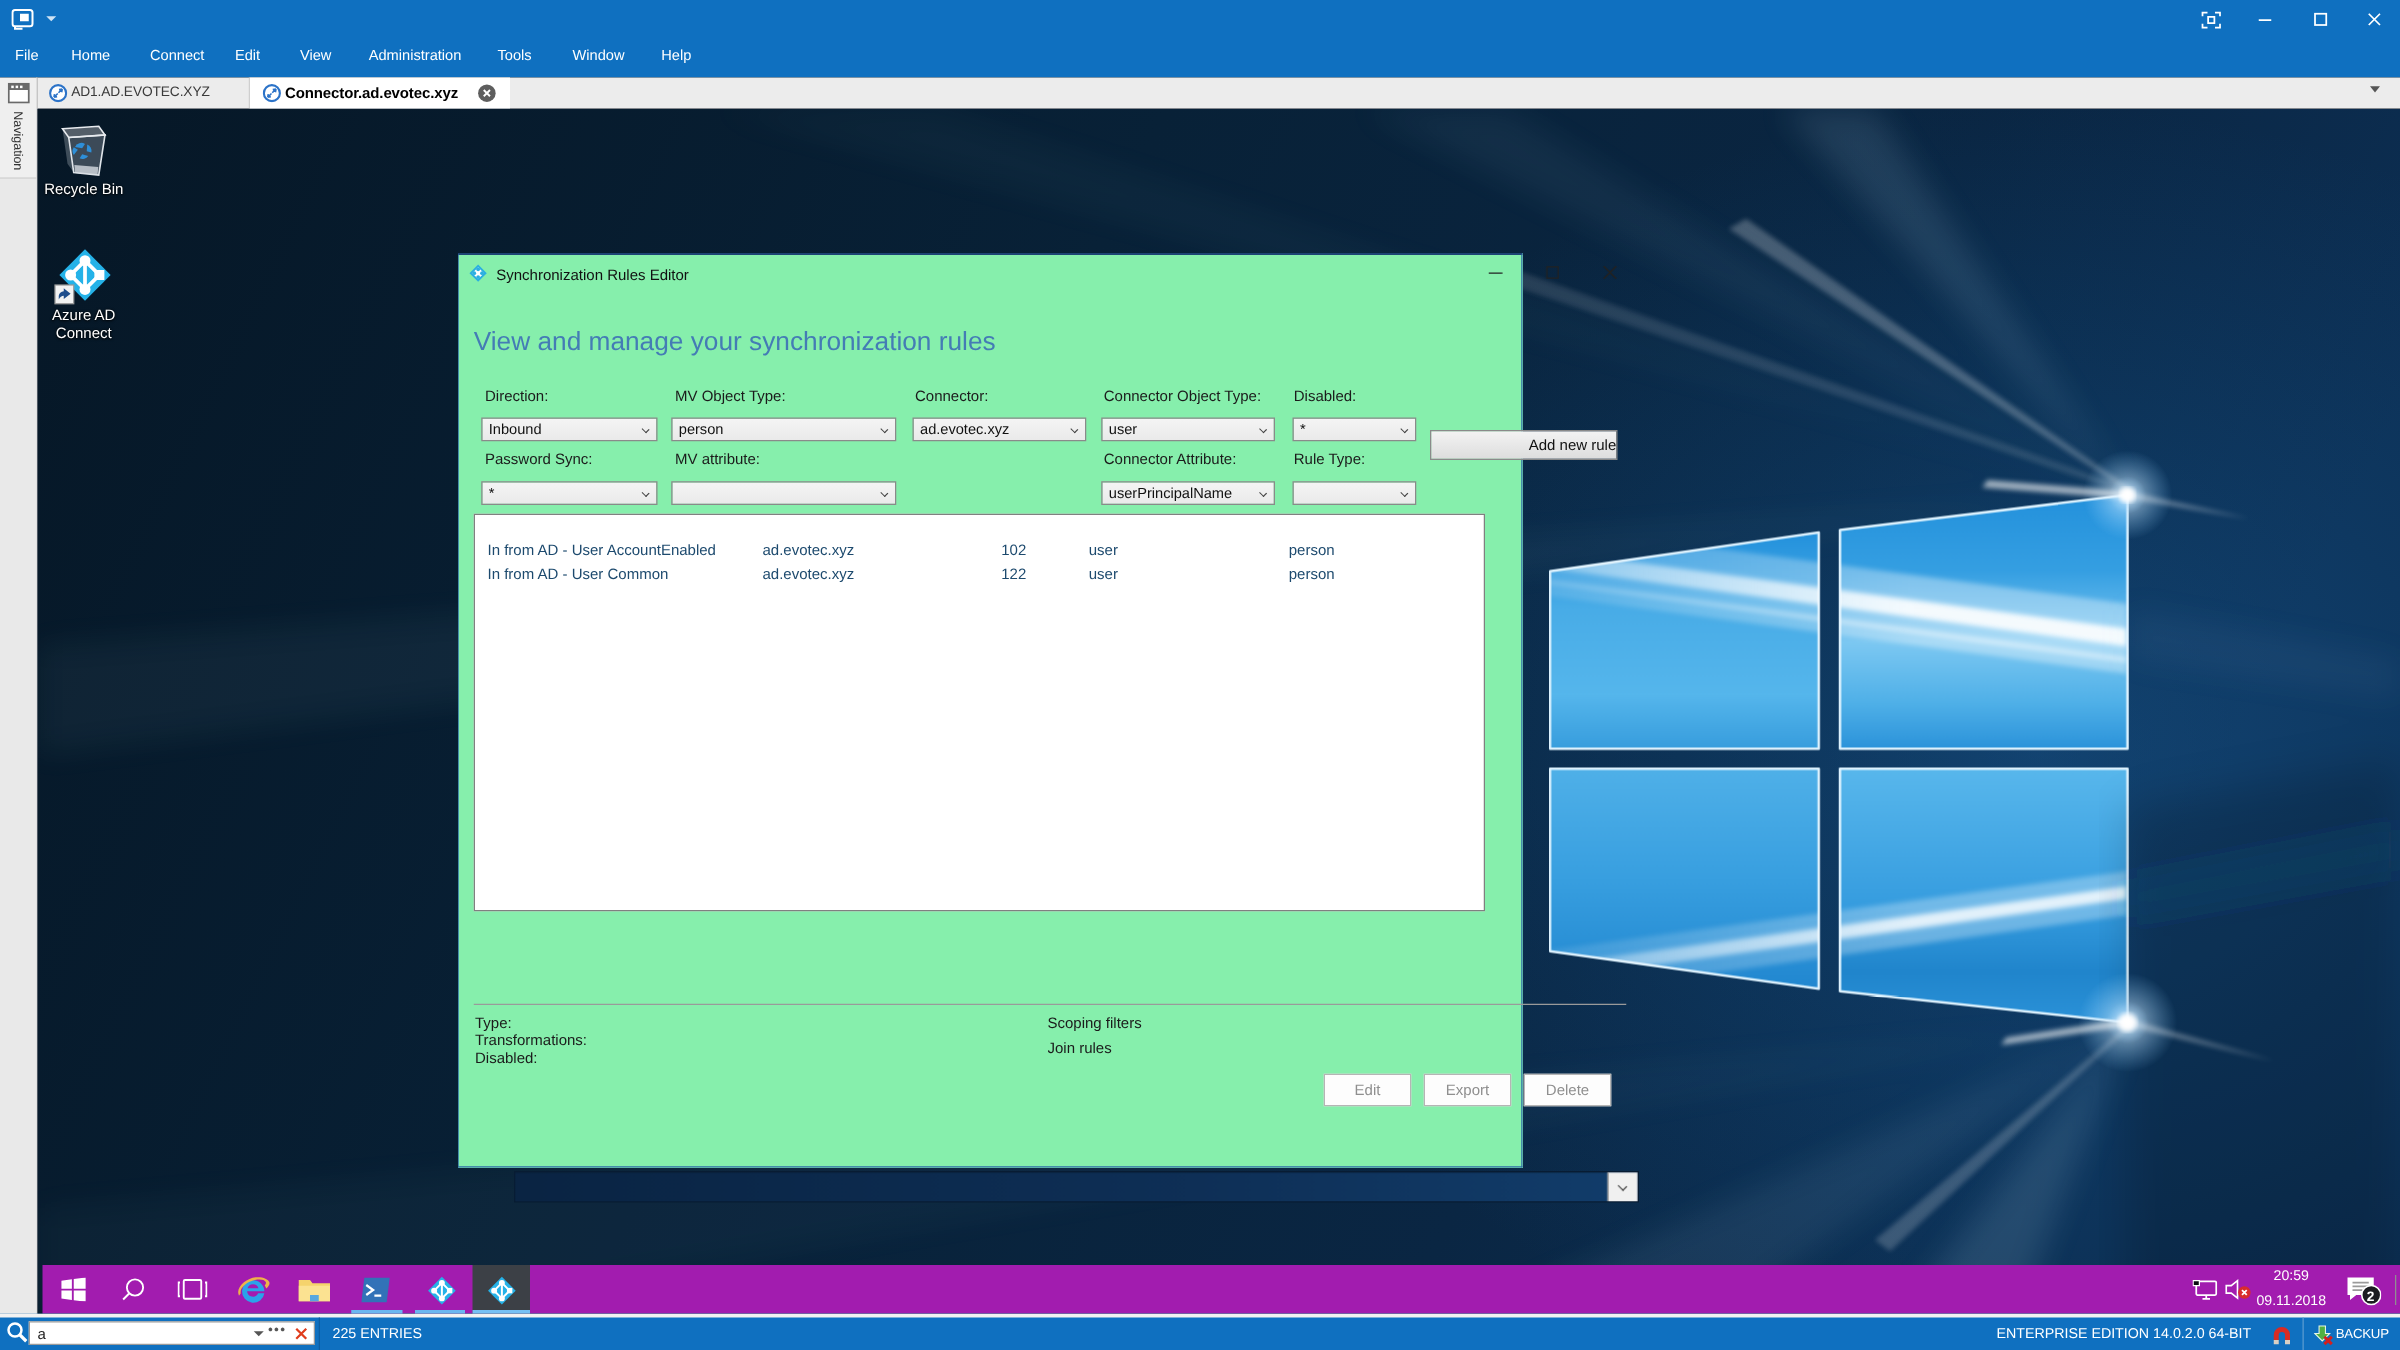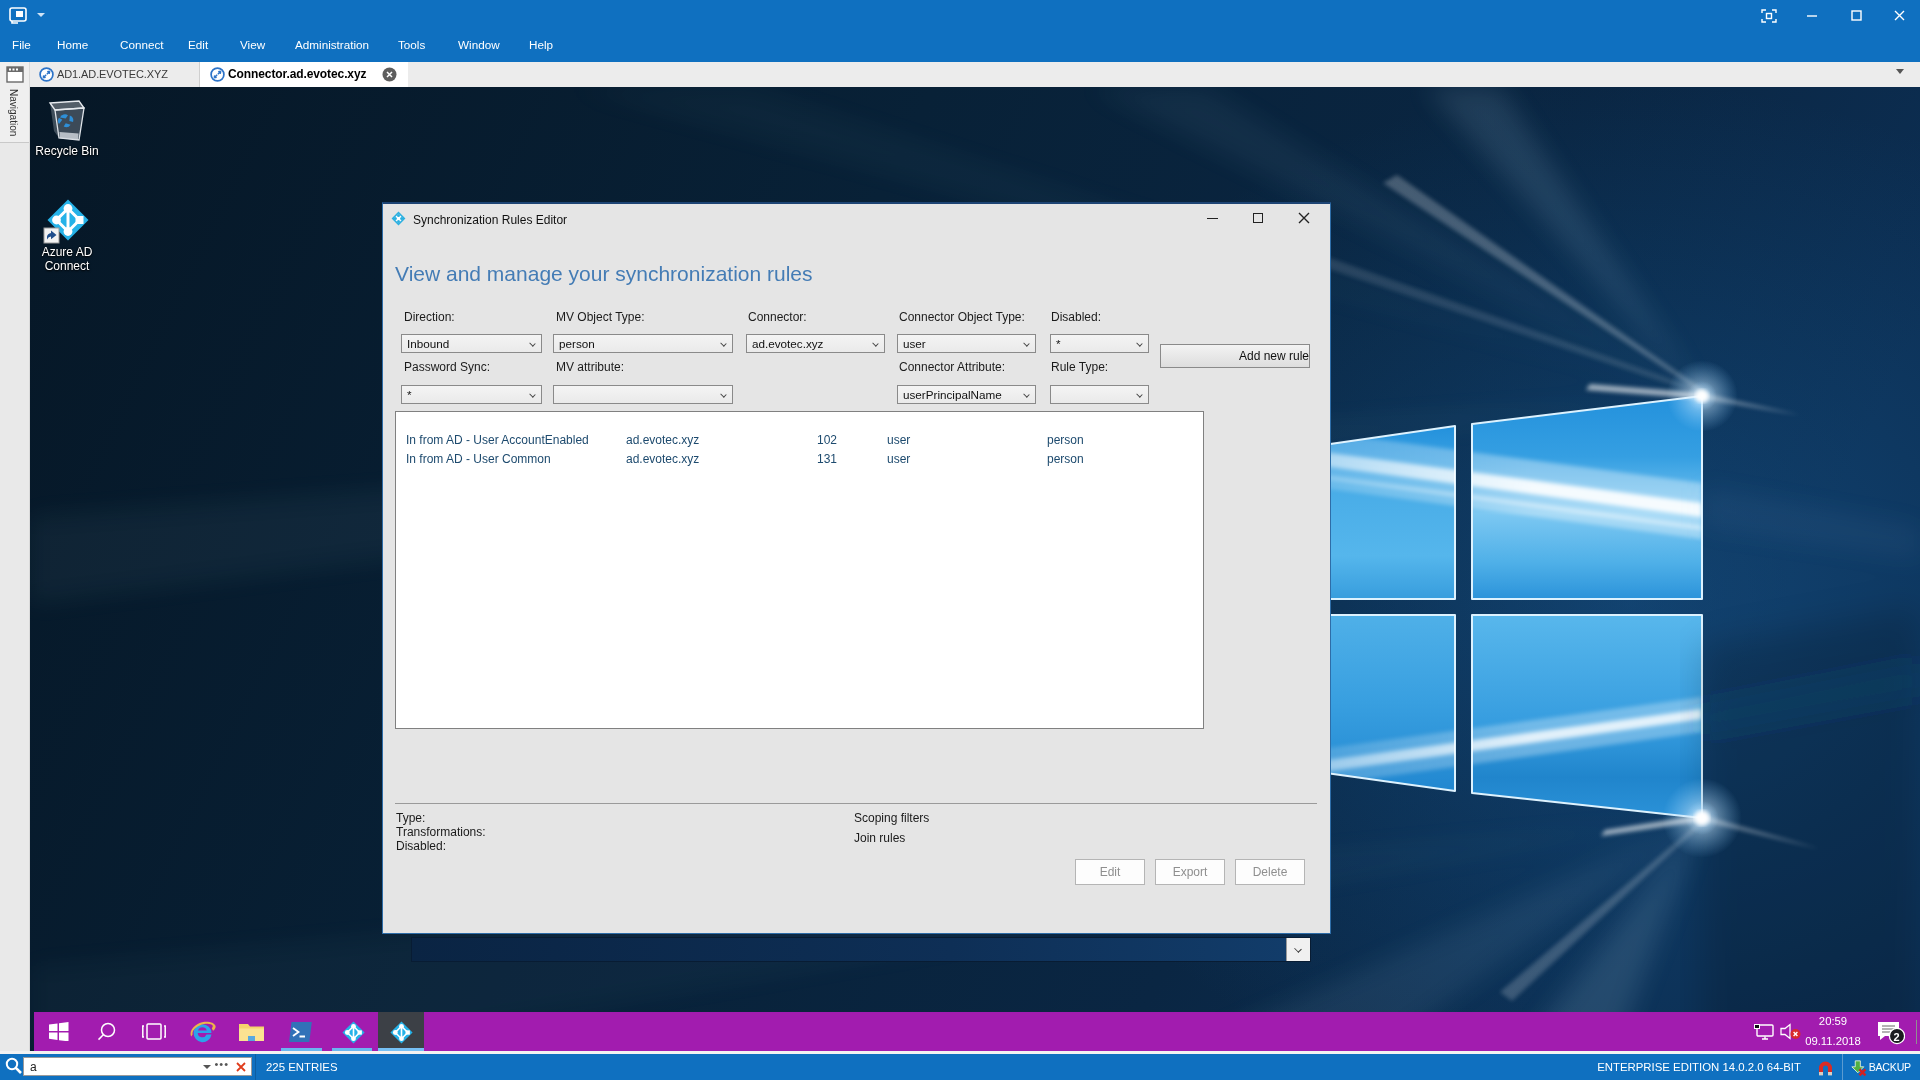--- a/index.html
+++ b/index.html
@@ -27,21 +27,21 @@
 #conbtn{position:absolute;right:0px;top:0px;width:24px;height:23px;background:#f0f0f0;border-left:1px solid #999}
 
 #taskbar{position:absolute;left:4px;top:925px;width:1890px;height:39px;background:#a21caf}
 .tbu{position:absolute;top:36px;height:3px;background:#6ab6f0}
 #tbclock{position:absolute;left:1745px;top:-1px;width:108px;text-align:center;color:#fff;font-size:11.3px;line-height:20px}
 
 #statusbar{position:absolute;left:0;top:1051px;width:1920px;height:29px;background:#0f70c0;border-top:3px solid #f2f2f2}
 #searchbox{position:absolute;left:23px;top:1057px;width:229px;height:19px;background:#fff;border:1px solid #9a9a9a}
 .sbtxt{position:absolute;color:#fff;font-size:12px;top:1061px}
 
-#dialog{position:absolute;left:352px;top:115px;width:949px;height:732px;background:#e5e5e5;border:1px solid #2e6da8;border-top:2px solid #1d4474}
+#dialog{position:absolute;left:336px;top:115px;width:852px;height:732px;background:#86efac;border:1px solid #2e6da8;border-top:2px solid #1d4474}
 #dialog .lb{position:absolute;font-size:12px;color:#1b1b1b;white-space:nowrap}
 .cmb{position:absolute;height:19px;background:linear-gradient(#f4f4f4,#eaeaea);border:1px solid #8a8a8a;font-size:11.7px;color:#111;line-height:17px;padding-left:5px;white-space:nowrap}
 .cmb i{position:absolute;right:6px;top:6px;width:5px;height:5px;border-right:1.4px solid #444;border-bottom:1.4px solid #444;transform:rotate(45deg) scaleY(.8)}
 .btn3{position:absolute;top:655px;width:70px;height:26px;background:#fdfdfd;border:1px solid #b5b5b5;color:#8f8f8f;font-size:12px;text-align:center;line-height:24px}
 #thead .hc{position:absolute;top:0;height:19px;border-right:1px solid #e3e3e3;text-align:center;font-size:12px;color:#1a1a1a;line-height:19px}
 .trow{position:absolute;left:0;width:807px;height:19px;font-size:12px;color:#1d4a6e}
 .trow span{position:absolute;top:2px;white-space:nowrap}
 </style>
 </head>
 <body>
@@ -306,21 +306,21 @@
   <div class="trow" style="top:19px">
    <span style="left:10px">In from AD - User AccountEnabled</span>
    <span style="left:230px">ad.evotec.xyz</span>
    <span style="left:421px">102</span>
    <span style="left:491px">user</span>
    <span style="left:651px">person</span>
   </div>
   <div class="trow" style="top:38px">
    <span style="left:10px">In from AD - User Common</span>
    <span style="left:230px">ad.evotec.xyz</span>
-   <span style="left:421px">131</span>
+   <span style="left:421px">122</span>
    <span style="left:491px">user</span>
    <span style="left:651px">person</span>
   </div>
  </div>
  <div class="abs" style="left:12px;top:599px;width:922px;height:1px;background:#9a9a9a"></div>
  <div class="lb" style="left:13px;top:607px;line-height:14px">Type:<br>Transformations:<br>Disabled:</div>
  <span class="lb" style="left:471px;top:607px">Scoping filters</span>
  <span class="lb" style="left:471px;top:627px">Join rules</span>
  <div class="btn3" style="left:692px">Edit</div>
  <div class="btn3" style="left:772px">Export</div>

